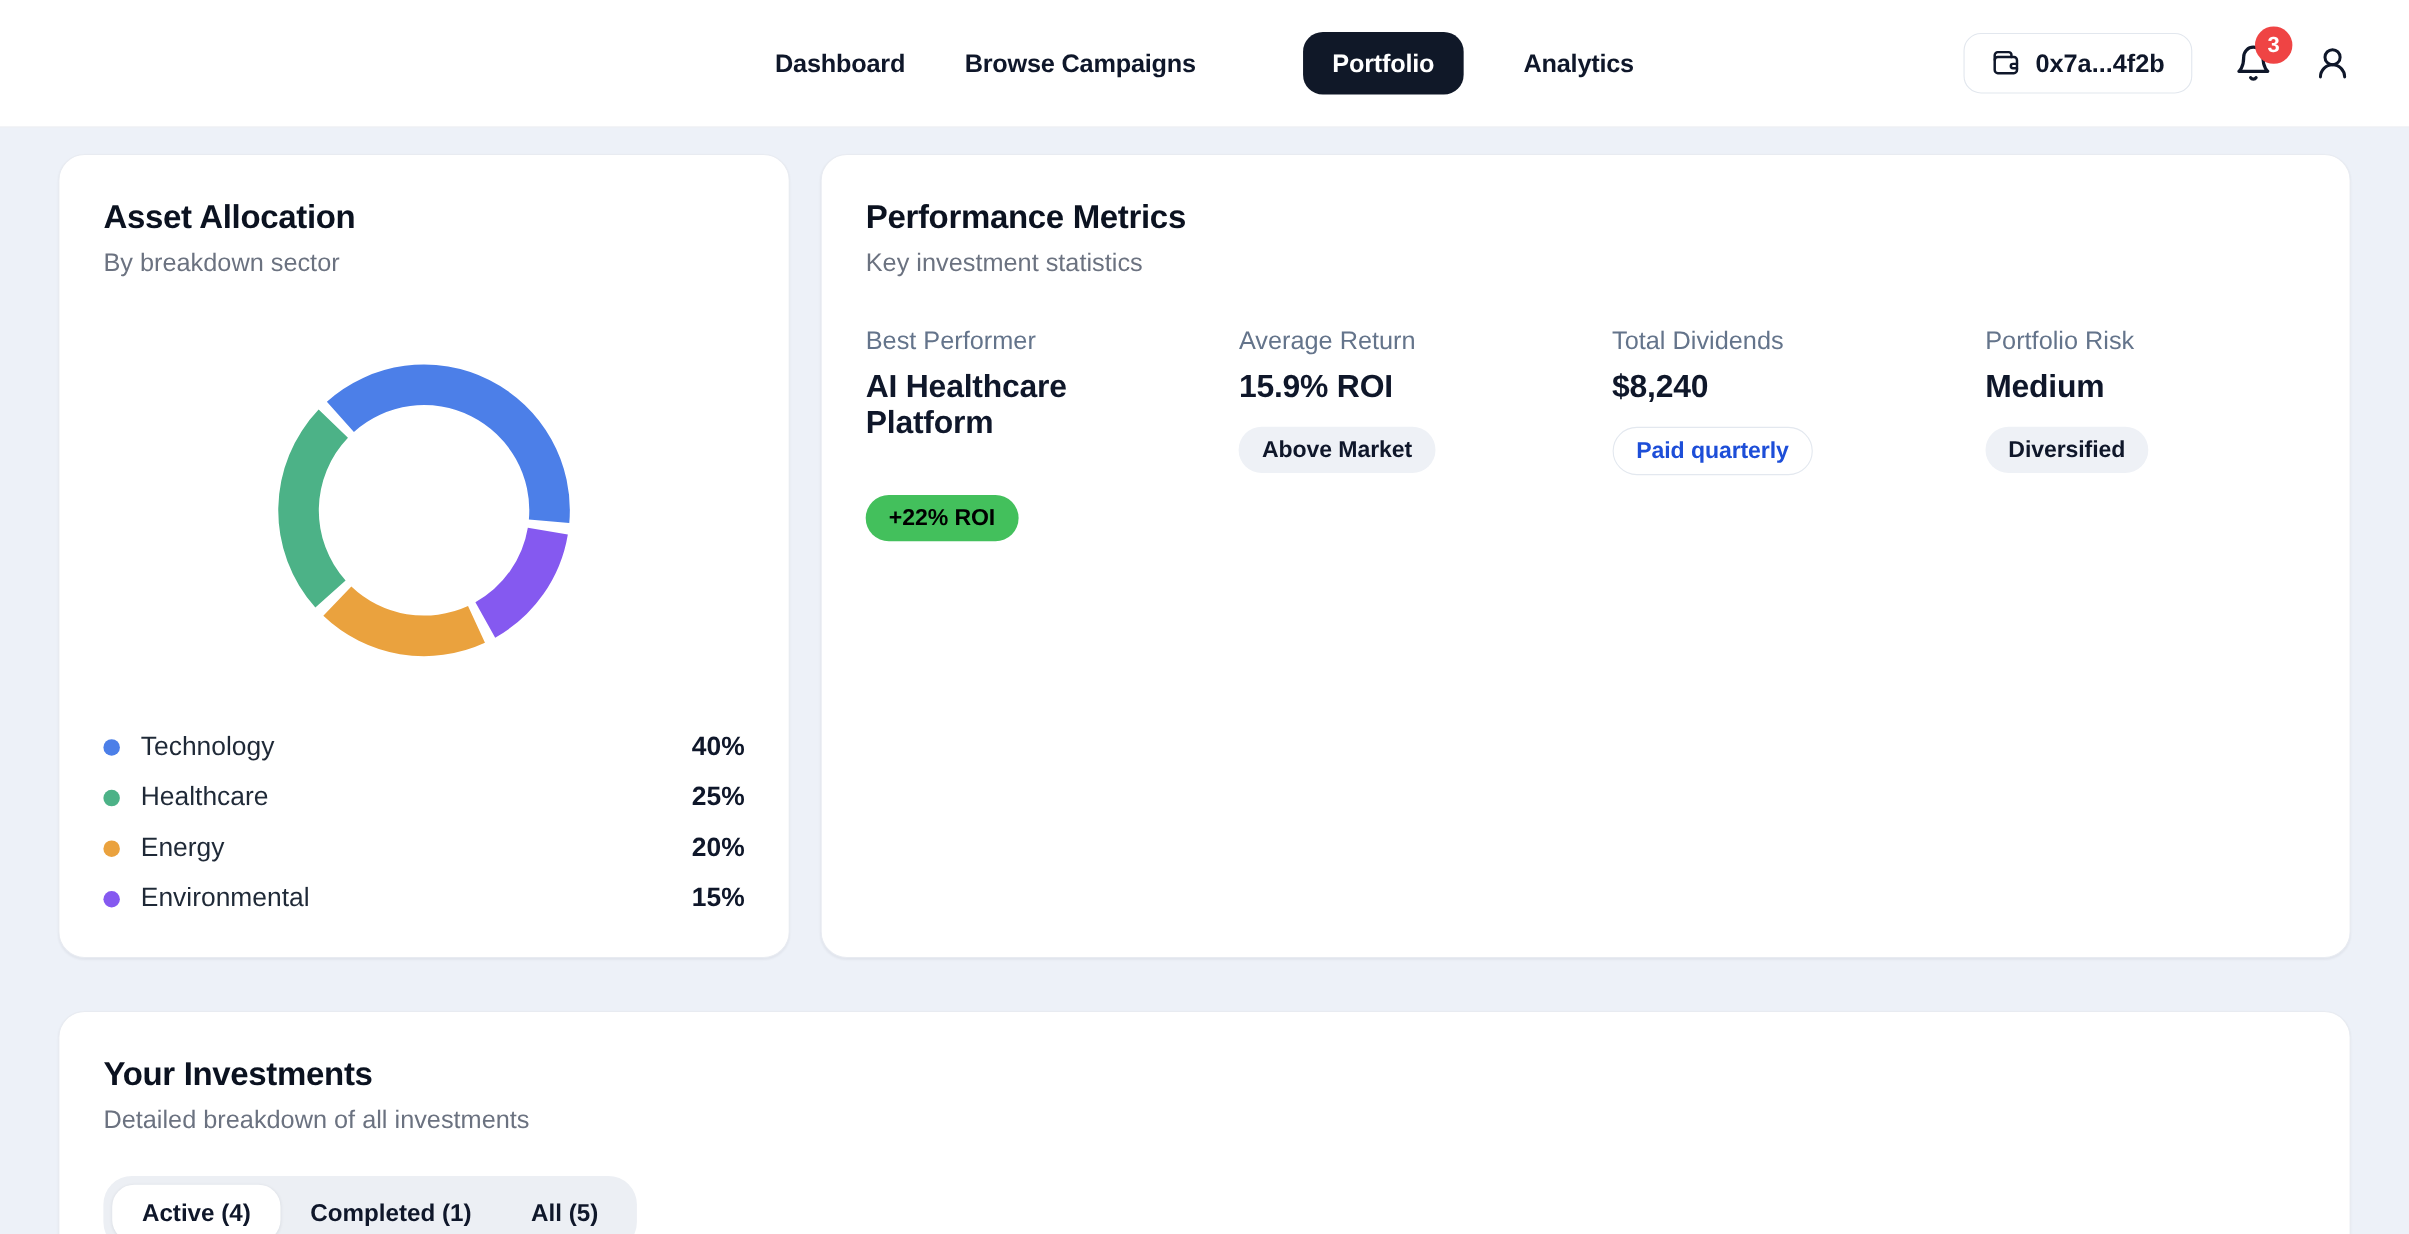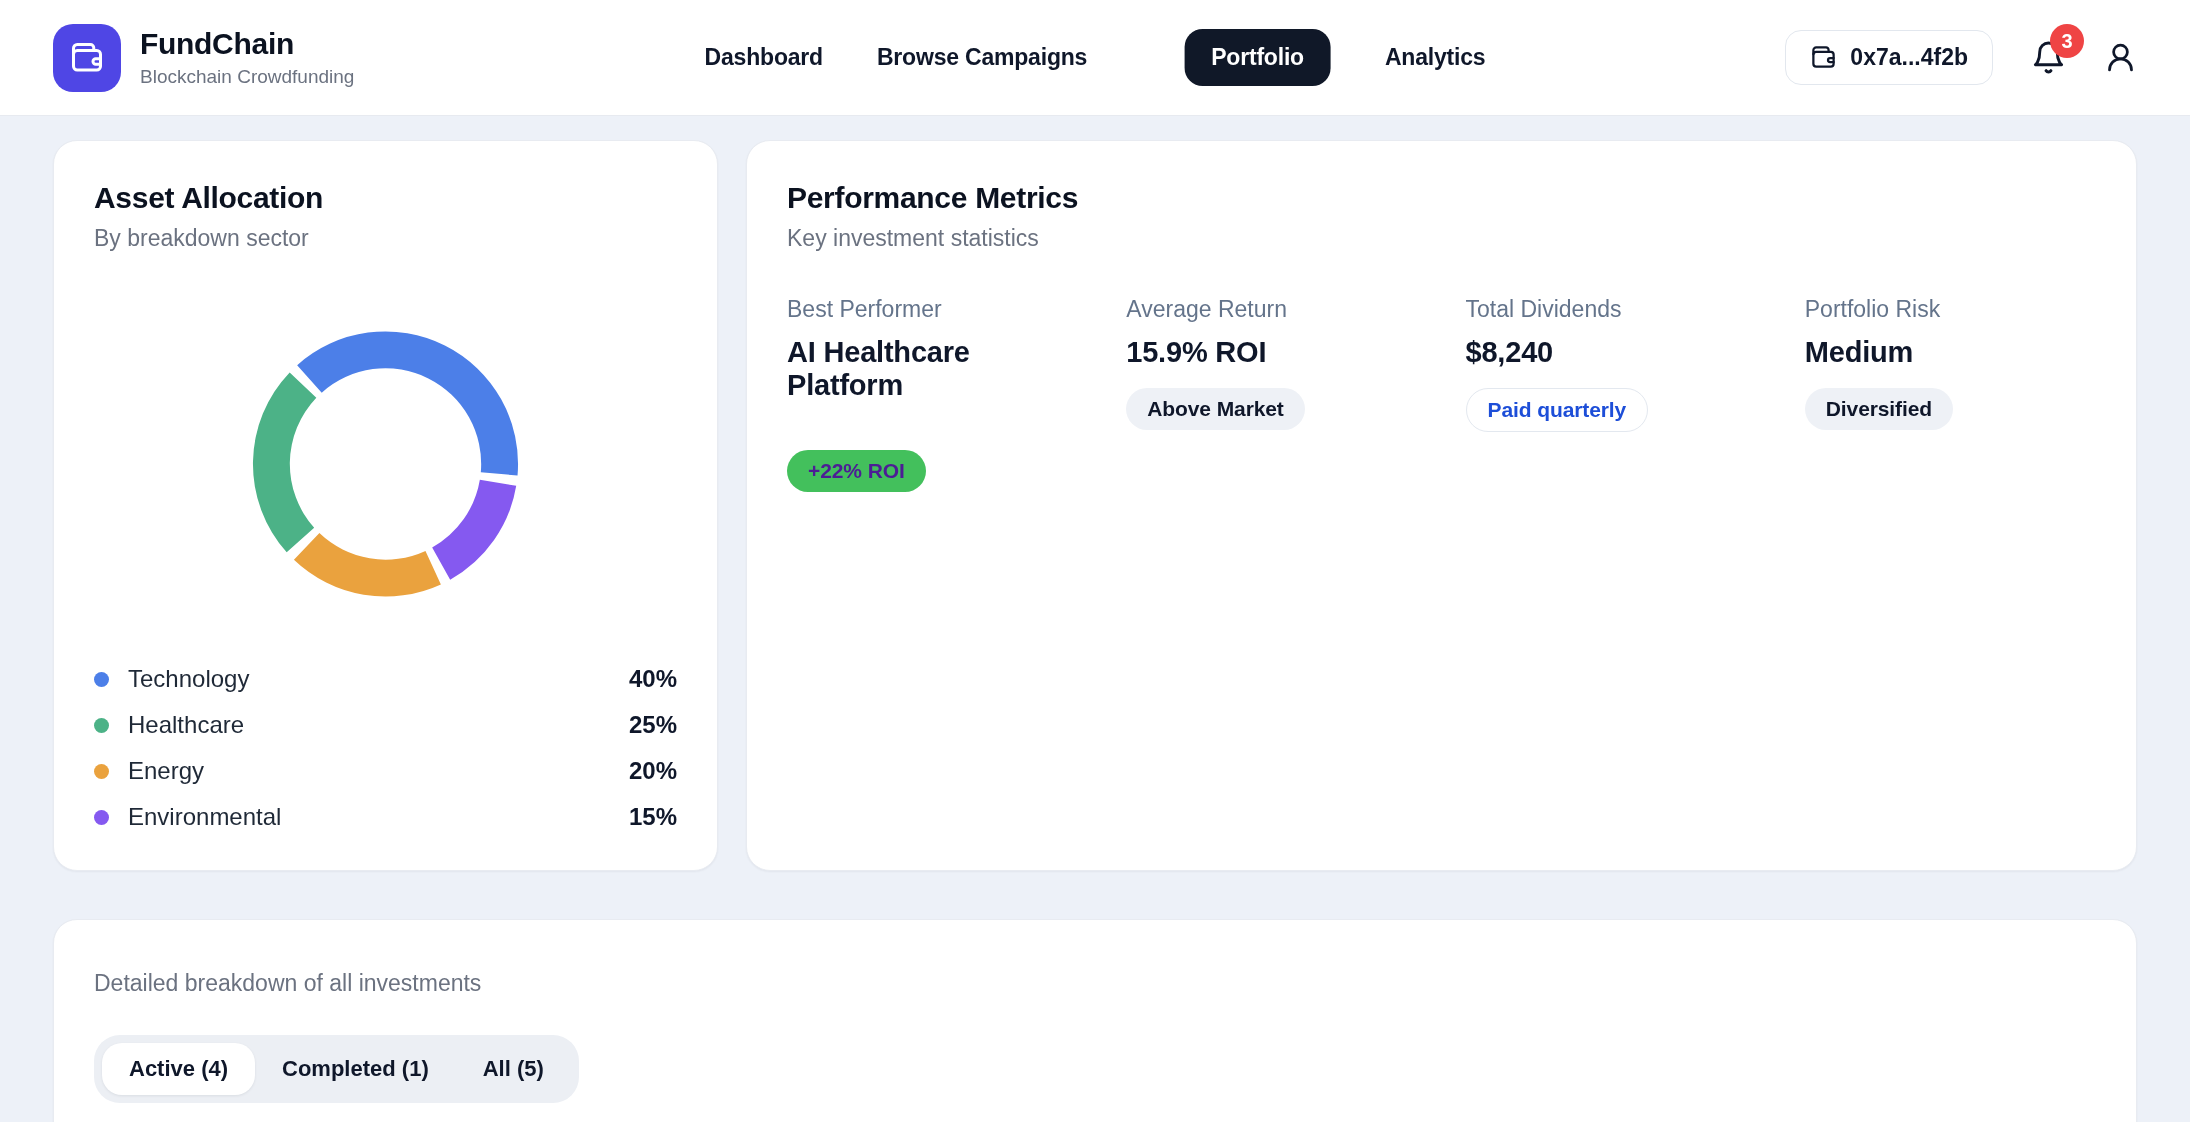--- a/index.html
+++ b/index.html
@@ -68,21 +68,21 @@
   .legend-value { margin-left:auto; font-size:24px; font-weight:700; color:#0f172a; }
 
   
   .metrics-grid { display:grid; grid-template-columns:1fr 1fr 1fr 1fr; column-gap:48px; row-gap:34px; margin-top:44px; }
   .metric-label { font-size:23px; color:#64748b; }
   .metric-value { font-size:29px; font-weight:700; color:#0f172a; margin-top:13px; letter-spacing:-.2px; }
   .badge {
     display:inline-flex; align-items:center; margin-top:19px;
     font-size:21px; font-weight:700; border-radius:999px; padding:9px 21px; letter-spacing:-.1px;
   }
-  .badge-positive  { color:#4c1d95;margin-top:48px; }                       
+  .badge-positive  { color:#000000;margin-top:48px; }                       
   .badge-secondary { background:#eef1f6; color:#0f172a; }
   .badge-outline   { background:#ffffff; border:1.5px solid #e3e8ef; color:#1d4ed8; }
 
   
   .invest-card { margin-top:48px; padding:40px; height:360px; }
   .tabs {
     margin-top:38px; display:inline-flex; align-items:center;
     background:#eceff4; border-radius:26px; padding:8px;
   }
   .tab {
@@ -90,33 +90,20 @@
     border-radius:20px; background:transparent; border:none; cursor:pointer; white-space:nowrap;
   }
   .tab.active { background:#ffffff; box-shadow:0 1px 3px rgba(15,23,42,.08); }
 
   svg.stroke-ic { fill:none; stroke:currentColor; stroke-width:2; stroke-linecap:round; stroke-linejoin:round; }
 </style>
 </head>
 <body>
 
 <header class="header">
-  <div class="brand">
-    <div class="logo" style="background: rgb(79, 70, 229);">
-      <svg class="stroke-ic" width="36" height="36" viewBox="0 0 24 24">
-        <rect x="3" y="7" width="18" height="13" rx="2.5"></rect>
-        <path d="M16.5 7V5.2A2.2 2.2 0 0 0 14.3 3H5.5A2.5 2.5 0 0 0 3 5.5V9"></path>
-        <path d="M21 12.5h-3.2a1.8 1.8 0 0 0 0 3.6H21"></path>
-      </svg>
-    </div>
-    <div>
-      <div class="brand-name">FundChain</div>
-      <div class="brand-tag">Blockchain Crowdfunding</div>
-    </div>
-  </div>
 
   <nav class="nav">
     <span class="nav-link">Dashboard</span>
     <span class="nav-link">Browse Campaigns</span>
     <span class="nav-pill">Portfolio</span>
     <span class="nav-link">Analytics</span>
   </nav>
 
   <div class="header-right">
     <button class="wallet-btn">
@@ -208,20 +195,21 @@
         <div>
           <div class="metric-label">Portfolio Risk</div>
           <div class="metric-value">Medium</div>
           <span class="badge badge-secondary">Diversified</span>
         </div>
       </div>
     </section>
   </div>
 
   <section class="card invest-card">
+    <h2 class="card-title">Your Investments</h2>
     <div class="card-sub">Detailed breakdown of all investments</div>
 
     <div class="tabs">
       <button class="tab active">Active (4)</button>
       <button class="tab">Completed (1)</button>
       <button class="tab">All (5)</button>
     </div>
   </section>
 </main>
 

